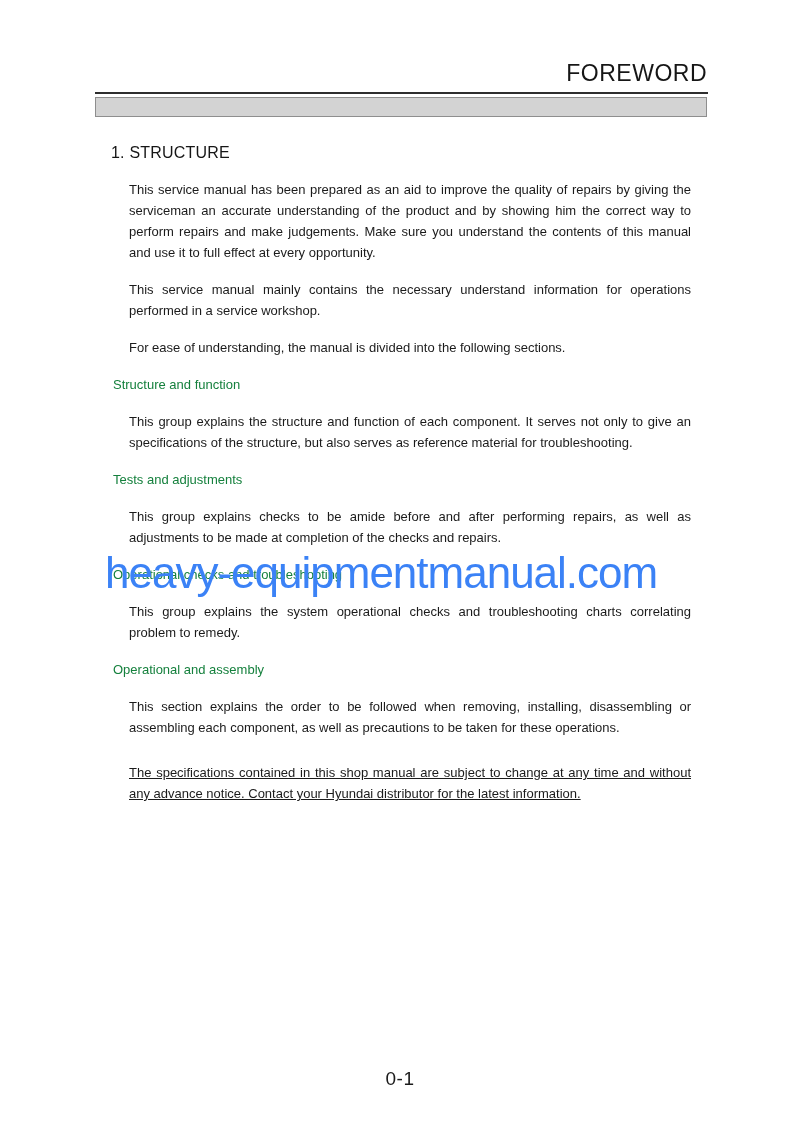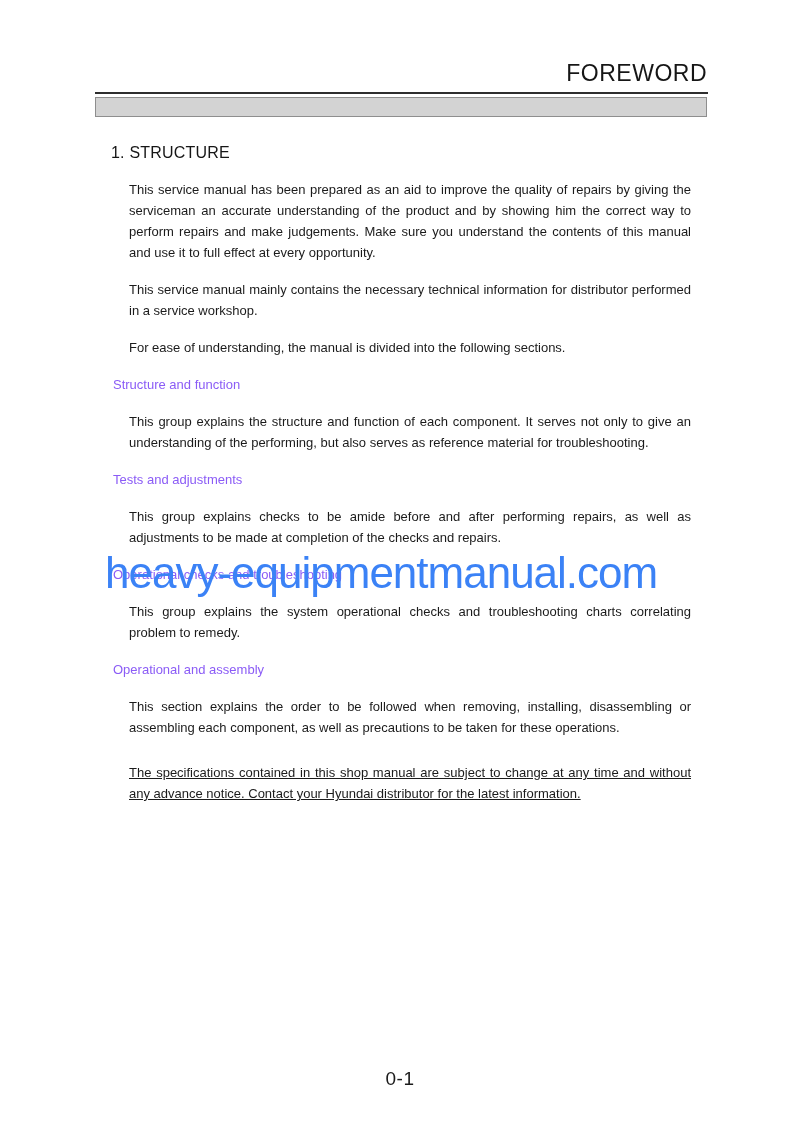--- a/index.html
+++ b/index.html
@@ -73,21 +73,21 @@
     text-align: justify;
     margin: 16px;
     color: #1b1b1b;
   }
   .subsection { margin-top: 6px; }
   .subsection.first { margin-top: 15px; }
   .sub-heading {
     font-size: 13px;
     line-height: 21px;
     font-weight: 400;
-    color: #8b5cf6;
+    color: #15803d;
     margin: 0;
   }
   .closing { margin-top: 24px; text-decoration: underline; }
 
   
   .watermark {
     position: absolute;
     top: 549px;
     left: 105px;
     font-size: 44px;
@@ -120,27 +120,27 @@
 
   <div class="header-rule"></div>
   <div class="header-bar"></div>
 
   <div class="content">
 
     <h1 class="section-heading">1. STRUCTURE</h1>
 
     <div class="indent">
       <p class="body-text">This service manual has been prepared as an aid to improve the quality of repairs by giving the serviceman an accurate understanding of the product and by showing him the correct way to perform repairs and make judgements. Make sure you understand the contents of this manual and use it to full effect at every opportunity.</p>
-      <p class="body-text">This service manual mainly contains the necessary technical information for distributor performed in a service workshop.</p>
+      <p class="body-text">This service manual mainly contains the necessary understand information for operations performed in a service workshop.</p>
       <p class="body-text">For ease of understanding, the manual is divided into the following sections.</p>
     </div>
 
     <div class="indent subsection first">
       <p class="sub-heading">Structure and function</p>
-      <p class="body-text">This group explains the structure and function of each component. It serves not only to give an understanding of the performing, but also serves as reference material for troubleshooting.</p>
+      <p class="body-text">This group explains the structure and function of each component. It serves not only to give an specifications of the structure, but also serves as reference material for troubleshooting.</p>
     </div>
 
     <div class="indent subsection">
       <p class="sub-heading">Tests and adjustments</p>
       <p class="body-text">This group explains checks to be amide before and after performing repairs, as well as adjustments to be made at completion of the checks and repairs.</p>
     </div>
 
     <div class="indent subsection">
       <p class="sub-heading">Operational checks and troubleshooting</p>
       <p class="body-text">This group explains the system operational checks and troubleshooting charts correlating problem to remedy.</p>

